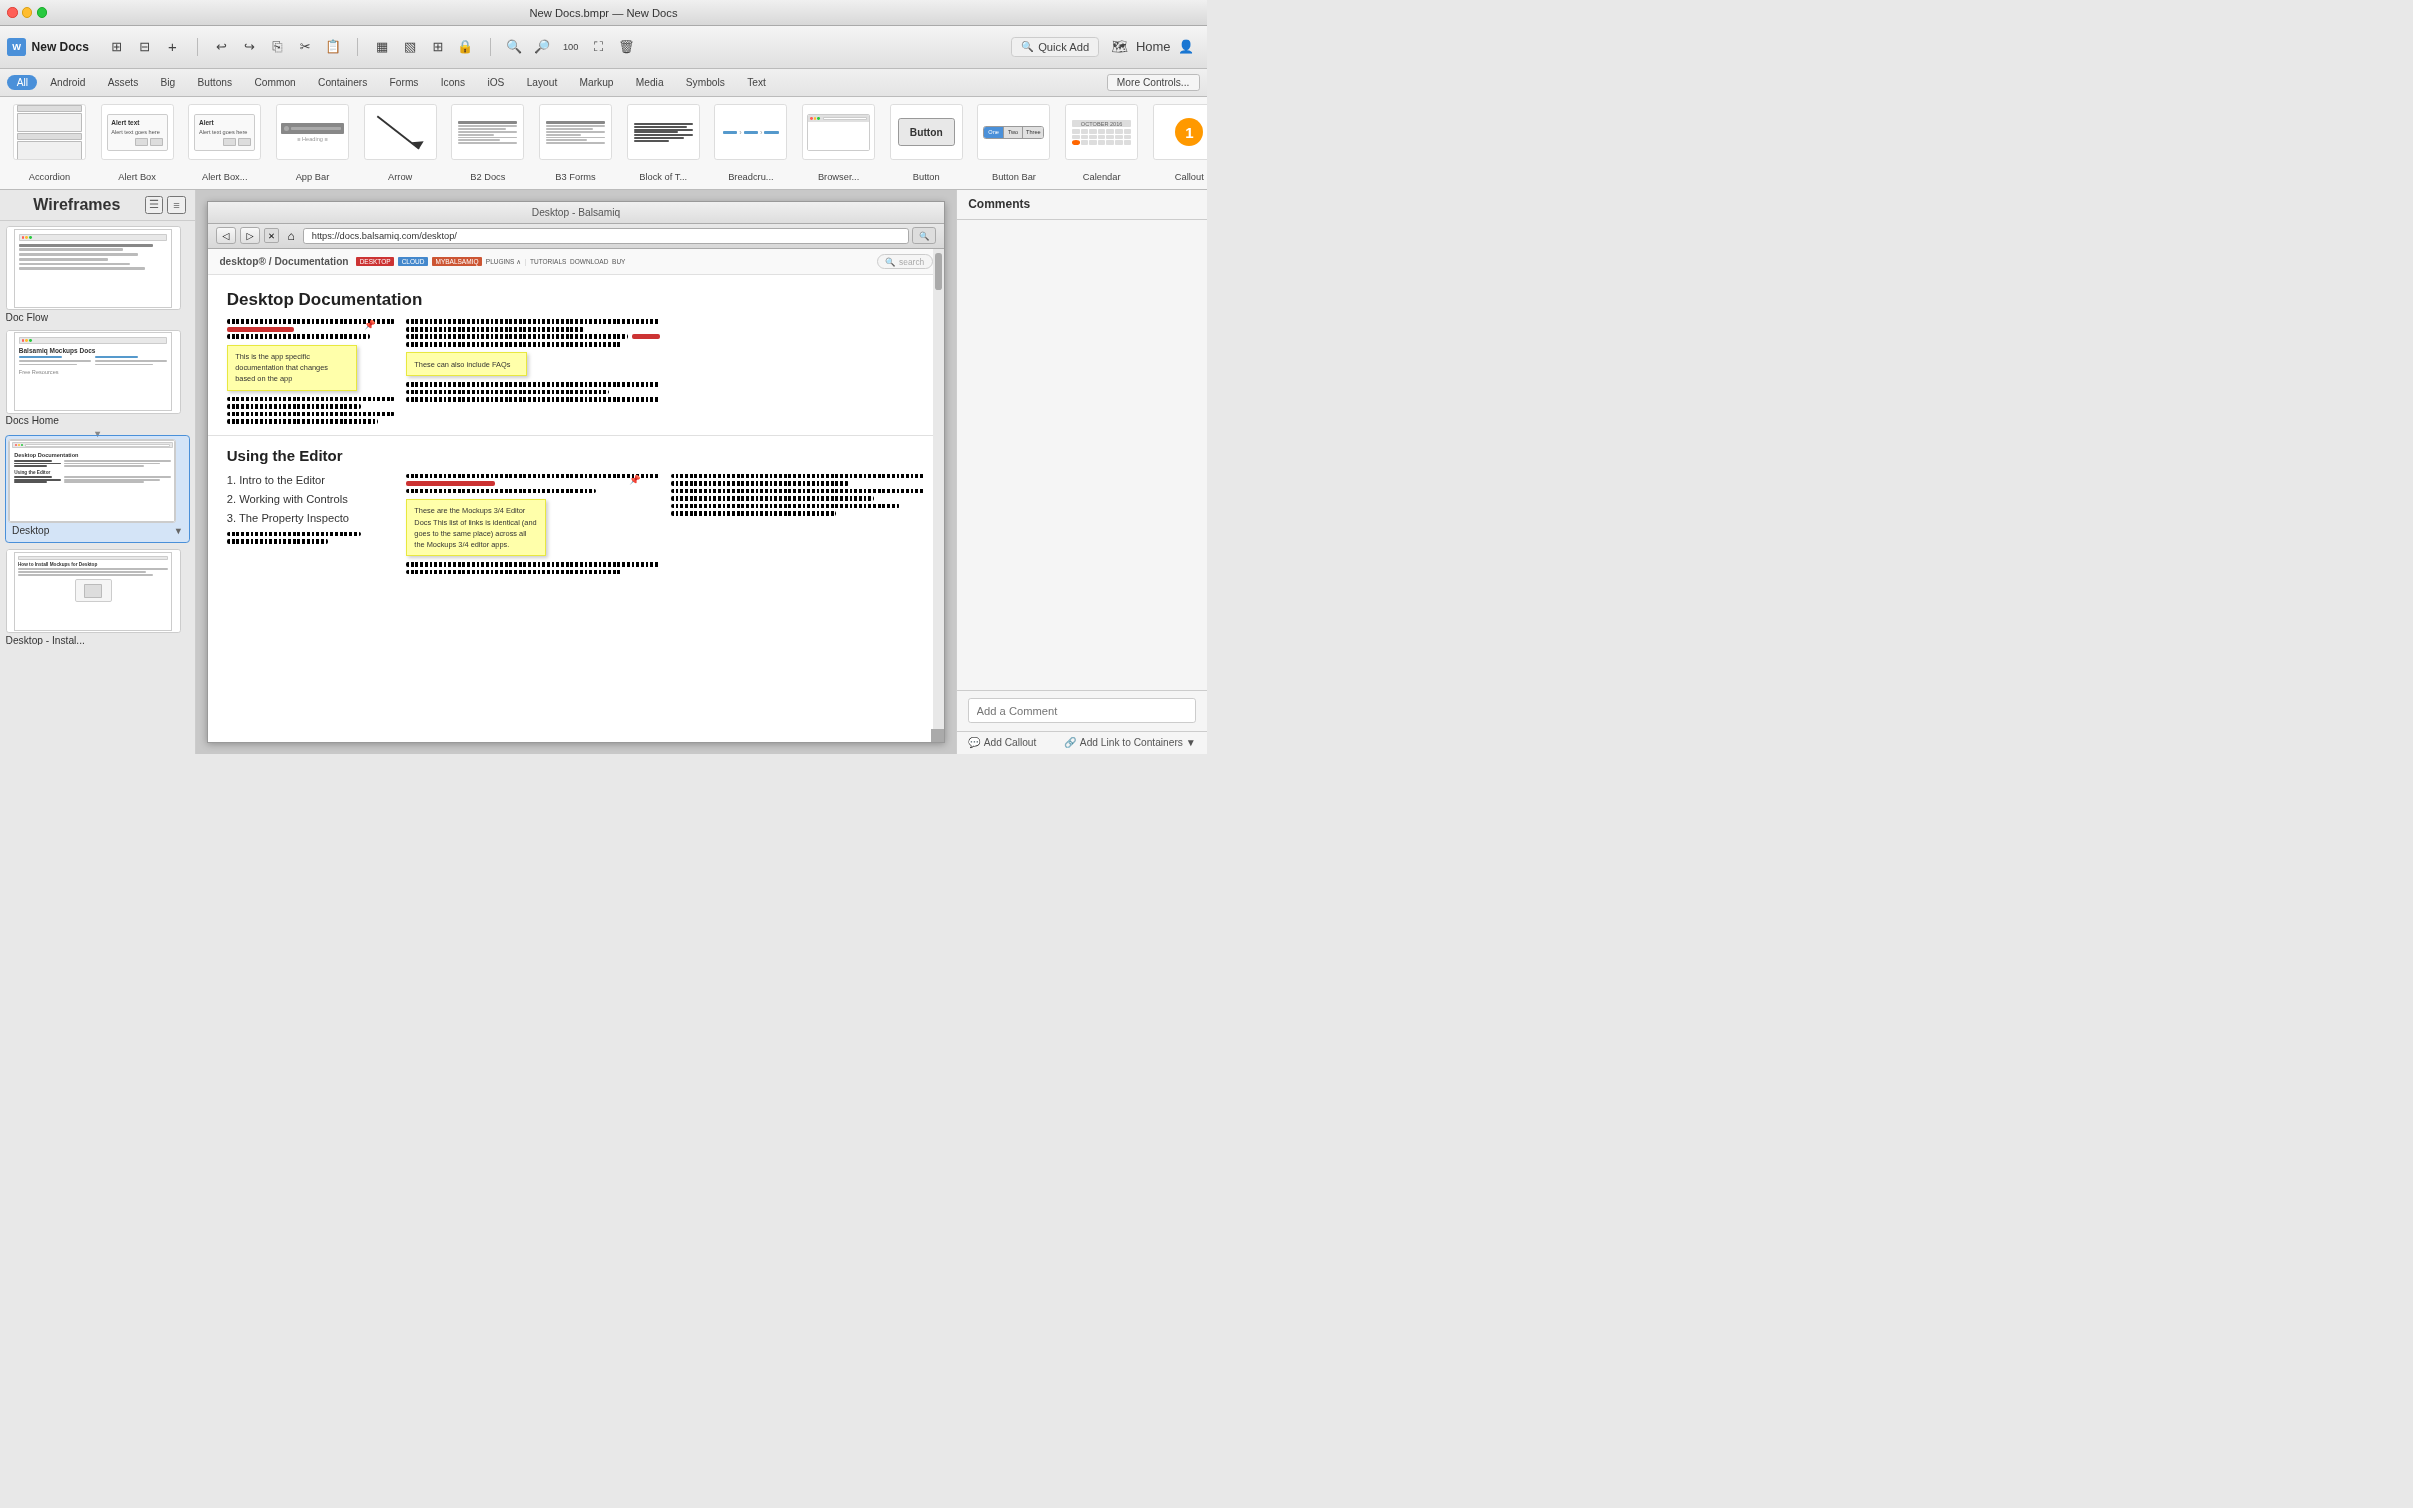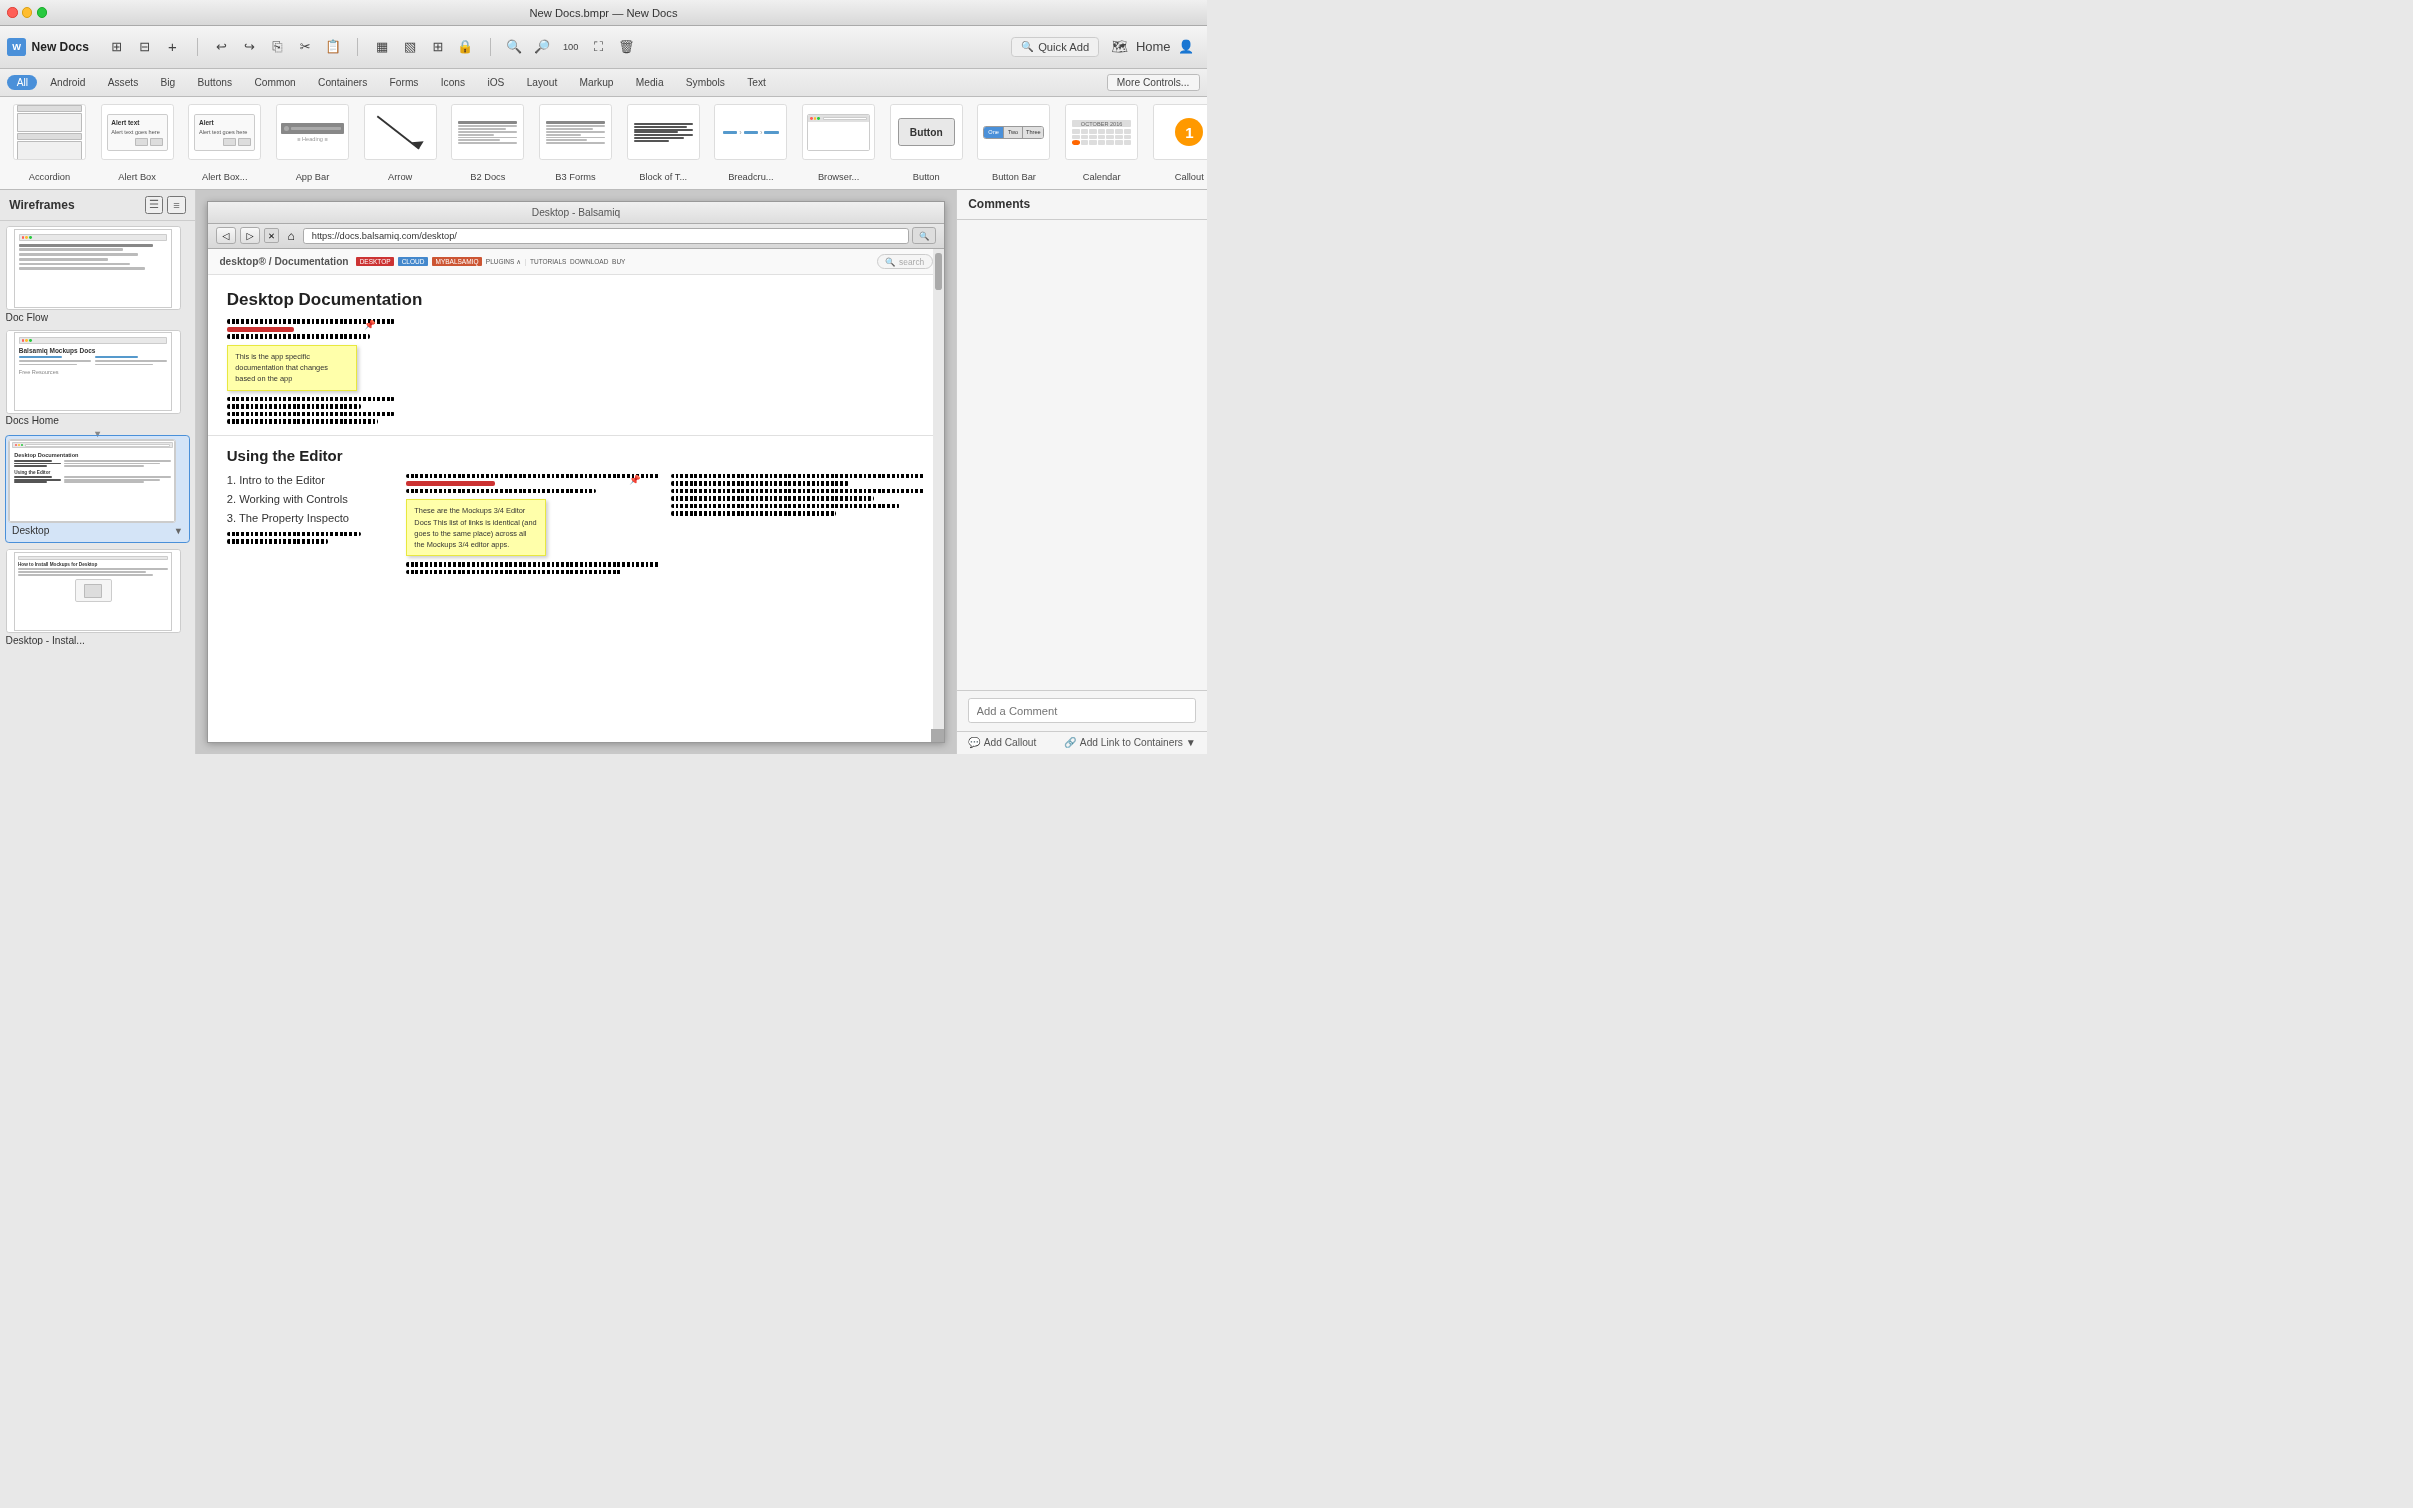--- a/index.html
+++ b/index.html
@@ -36,21 +36,21 @@
     .component-item { display: flex; flex-direction: column; align-items: center; justify-content: space-between; width: 84px; min-width: 84px; padding: 3.7px; border-radius: 3.7px; cursor: pointer; }
     .component-thumb { width: 73px; height: 56px; background: white; border: 0.9px solid #ddd; border-radius: 2.8px; display: flex; align-items: center; justify-content: center; overflow: hidden; }
     .component-label { font-size: 9.3px; color: #444; text-align: center; margin-top: 1.9px; }
 
     
     .main-layout { display: flex; height: calc(754px - 26px - 43px - 28px - 93px); }
 
     
     .sidebar { width: 196px; min-width: 196px; background: #e8e8e8; border-right: 0.9px solid #ccc; display: flex; flex-direction: column; }
     .sidebar-header { padding: 5.6px 9.3px; display: flex; justify-content: space-between; align-items: center; border-bottom: 0.9px solid #ccc; }
-    .sidebar-title { font-size: 12px; font-weight: 600; color: #333; }
+    .sidebar-title { font-size: 16px; font-weight: 600; color: #333; margin-left: 24px; }
     .sidebar-icons { display: flex; gap: 3.7px; }
     .sidebar-icon-btn { width: 18.6px; height: 18.6px; display: flex; align-items: center; justify-content: center; font-size: 11.2px; color: #666; cursor: pointer; }
     .sidebar-items { flex: 1; overflow-y: auto; padding: 5.6px; }
     .sidebar-item { margin-bottom: 7.4px; border-radius: 3.7px; overflow: hidden; cursor: pointer; }
     .sidebar-item.active { outline: 1.9px solid #4a90d9; }
     .sidebar-thumb { width: 175px; height: 112px; background: white; border: 0.9px solid #ccc; border-radius: 2.8px; display: flex; align-items: center; justify-content: center; overflow: hidden; }
     .sidebar-item-label { font-size: 10.2px; text-align: center; color: #333; padding: 2.8px 0; }
     .sidebar-item-row { display: flex; align-items: center; justify-content: space-between; padding: 0 3.7px; }
     .expand-arrow { font-size: 9.3px; color: #666; }
 
@@ -548,20 +548,40 @@
                   <span>This is the app specific documentation that changes based on the app</span>
                 </div>
                 <div style="display:flex;flex-direction:column;gap:2.8px;margin-top:5.6px;">
                   <div style="height:4.7px;background:repeating-linear-gradient(90deg,#000 0,#000 2.8px,transparent 2.8px,transparent 4.7px);border-radius:1.9px;"></div>
                   <div style="height:4.7px;background:repeating-linear-gradient(90deg,#000 0,#000 2.8px,transparent 2.8px,transparent 4.7px);border-radius:1.9px;width:80%;"></div>
                   <div style="height:4.7px;background:repeating-linear-gradient(90deg,#000 0,#000 2.8px,transparent 2.8px,transparent 4.7px);border-radius:1.9px;"></div>
                   <div style="height:4.7px;background:repeating-linear-gradient(90deg,#000 0,#000 2.8px,transparent 2.8px,transparent 4.7px);border-radius:1.9px;width:90%;"></div>
                 </div>
               </div>
 
+              <div style="position:relative;">
+                <div style="display:flex;flex-direction:column;gap:2.8px;margin-bottom:5.6px;">
+                  <div style="height:4.7px;background:repeating-linear-gradient(90deg,#000 0,#000 2.8px,transparent 2.8px,transparent 4.7px);border-radius:1.9px;"></div>
+                  <div style="height:4.7px;background:repeating-linear-gradient(90deg,#000 0,#000 2.8px,transparent 2.8px,transparent 4.7px);border-radius:1.9px;width:70%;"></div>
+                  <div style="display:flex;gap:3.7px;">
+                    <div style="height:4.7px;flex:1;background:repeating-linear-gradient(90deg,#000 0,#000 2.8px,transparent 2.8px,transparent 4.7px);border-radius:1.9px;"></div>
+                    <div style="height:4.7px;width:28px;background:#cc3333;border-radius:1.9px;"></div>
+                  </div>
+                  <div style="height:4.7px;background:repeating-linear-gradient(90deg,#000 0,#000 2.8px,transparent 2.8px,transparent 4.7px);border-radius:1.9px;width:85%;"></div>
+                </div>
+
+                <div style="background:#ffffaa;border:0.9px solid #e8e840;padding:5.6px 7.4px;font-size:7.4px;color:#333;box-shadow:1.9px 1.9px 3.7px rgba(0,0,0,0.2);line-height:1.5;width:121px;">
+                  <span>These can also include FAQs</span>
+                </div>
+                <div style="display:flex;flex-direction:column;gap:2.8px;margin-top:5.6px;">
+                  <div style="height:4.7px;background:repeating-linear-gradient(90deg,#000 0,#000 2.8px,transparent 2.8px,transparent 4.7px);border-radius:1.9px;"></div>
+                  <div style="height:4.7px;background:repeating-linear-gradient(90deg,#000 0,#000 2.8px,transparent 2.8px,transparent 4.7px);border-radius:1.9px;width:80%;"></div>
+                  <div style="height:4.7px;background:repeating-linear-gradient(90deg,#000 0,#000 2.8px,transparent 2.8px,transparent 4.7px);border-radius:1.9px;"></div>
+                </div>
+              </div>
             </div>
           </div>
 
           <div style="border-top:0.9px solid #e0e0e0;margin:11.2px 0;"></div>
 
           <div style="padding:0 18.6px;position:relative;">
             <div style="font-size:15px;font-weight:600;color:#222;margin-bottom:9.3px;">Using the Editor</div>
 
             <div style="display:grid;grid-template-columns:168px 1fr 1fr;gap:11.2px;position:relative;">
 

